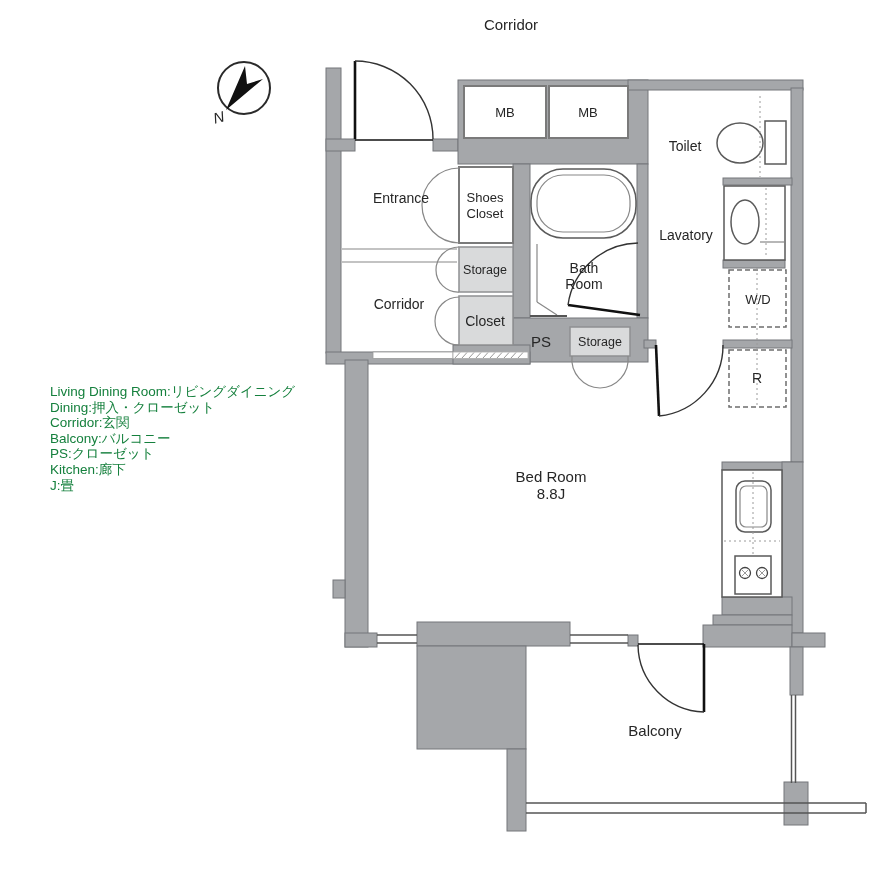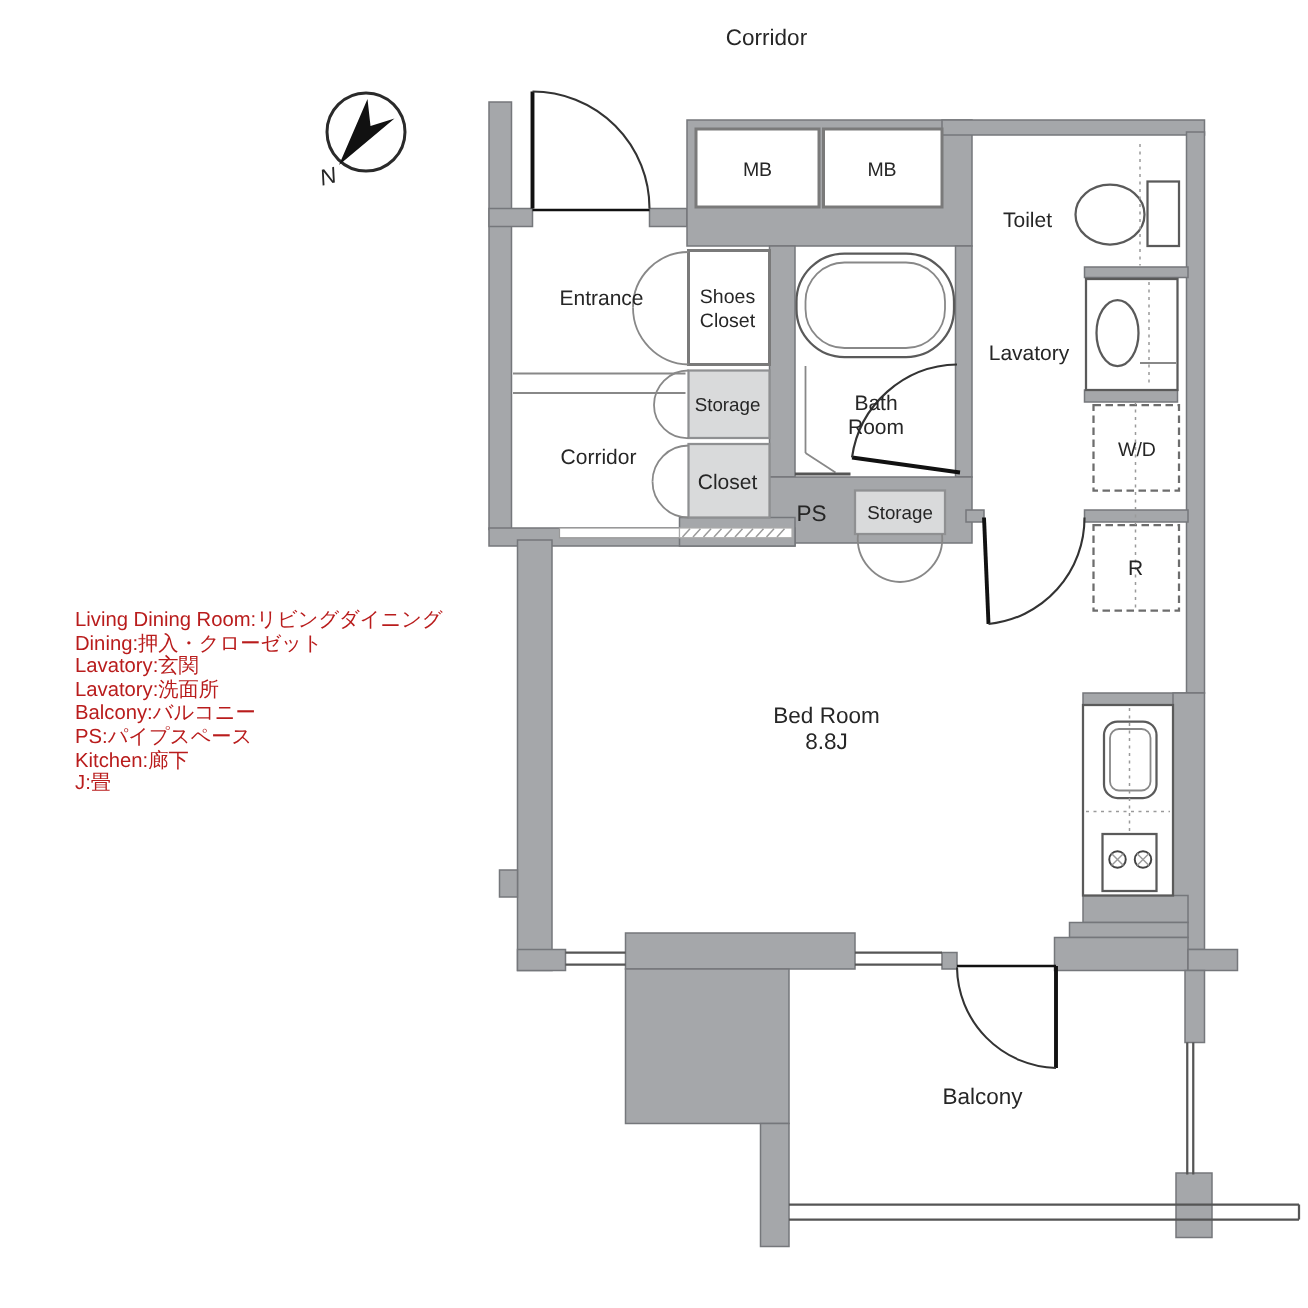--- a/index.html
+++ b/index.html
@@ -18,22 +18,22 @@
   .dot{fill:none;stroke:#9a9a9a;stroke-width:1;stroke-dasharray:2,3;}
   .rail{fill:none;stroke:#555555;stroke-width:1.5;}
   .win{fill:none;stroke:#555555;stroke-width:1.5;}
   .tick{stroke:#9a9a9a;stroke-width:1;}
   text{fill:#262626;}
   .t15{font-size:15px;}
   .t14{font-size:14px;}
   .t13{font-size:13px;}
   .t12{font-size:12.5px;}
   .mid{text-anchor:middle;}
-  .legend{position:absolute;left:50px;top:405px;font-size:13.5px;line-height:15.6px;
-          color:#b91c1c;white-space:nowrap;}
+  .legend{position:absolute;left:50px;top:384px;font-size:13.5px;line-height:15.6px;
+          color:#15803d;white-space:nowrap;}
 </style>
 </head>
 <body>
 
 <div class="stage">
 <svg width="872" height="872" viewBox="0 0 872 872">
 
   <g>
 
     <rect class="w" x="326" y="68" width="15" height="285"></rect>
@@ -235,20 +235,19 @@
   <text class="t12 mid" x="600" y="346">Storage</text>
   <text class="t14 mid" x="757" y="383">R</text>
   <text class="t15 mid" x="551" y="482">Bed Room</text>
   <text class="t15 mid" x="551" y="499">8.8J</text>
   <text class="t15 mid" x="655" y="736">Balcony</text>
 </svg>
 
 <div class="legend">
   <div>Living Dining Room:リビングダイニング</div>
   <div>Dining:押入・クローゼット</div>
-  <div>Lavatory:玄関</div>
-  <div>Lavatory:洗面所</div>
+  <div>Corridor:玄関</div>
   <div>Balcony:バルコニー</div>
-  <div>PS:パイプスペース</div>
+  <div>PS:クローゼット</div>
   <div>Kitchen:廊下</div>
   <div>J:畳</div>
 </div>
 </div>
 
 </body></html>

